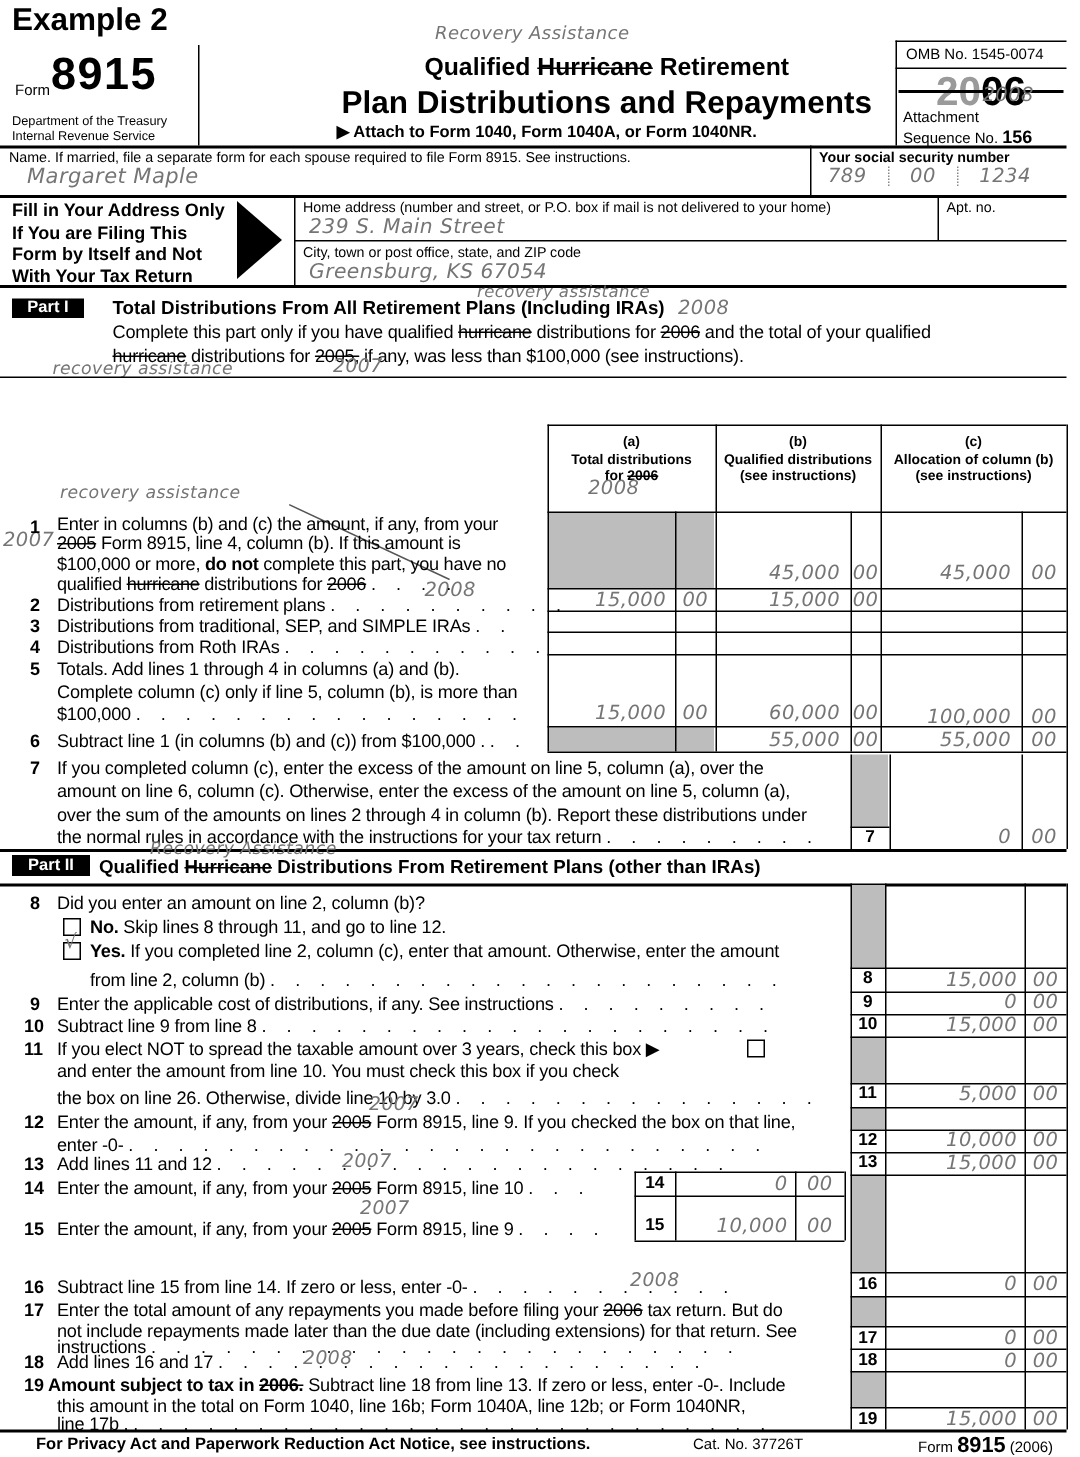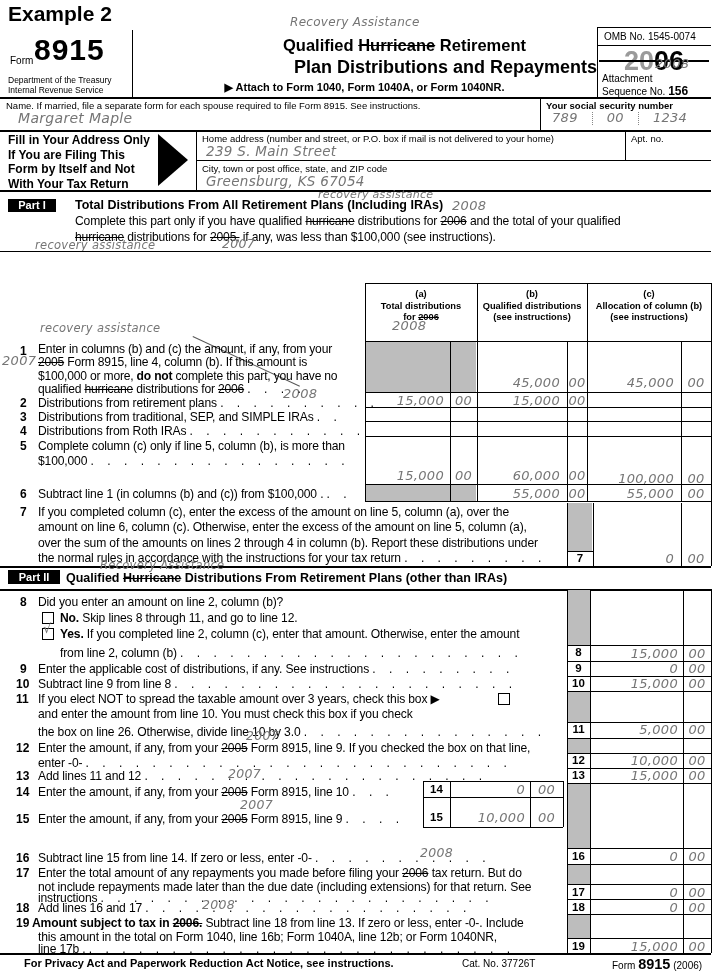--- a/index.html
+++ b/index.html
@@ -41,21 +41,21 @@
   <div class="abs" style="left:10px;top:55px;font-size:10px;">Form</div>
   <div class="abs" style="left:34px;top:33px;font-size:30px;font-weight:bold;letter-spacing:1px;">8915</div>
   <div class="abs" style="left:8px;top:75px;font-size:8.5px;line-height:10px;">
     <div>Department of the Treasury</div>
     <div>Internal Revenue Service</div>
   </div>
   <div class="vline" style="left:132px;top:30px;height:67px;"></div>
 
   <div class="abs hw" style="left:290px;top:15px;font-size:12px;">Recovery Assistance</div>
   <div class="abs" style="left:132px;top:36px;width:465px;text-align:center;font-size:16.5px;font-weight:bold;margin-left:40px;"><span>Qualified </span><s>Hurricane</s><span> Retirement</span></div>
-  <div class="abs" style="left:132px;top:57px;width:465px;text-align:right;font-size:18px;font-weight:bold;">Plan Distributions and Repayments</div>
+  <div class="abs" style="left:132px;top:57px;width:465px;text-align:center;font-size:21px;font-weight:bold;padding-left:40px;">Plan Distributions and Repayments</div>
   <div class="abs" style="left:132px;top:81px;width:465px;text-align:center;font-size:11px;font-weight:bold;">▶ Attach to Form 1040, Form 1040A, or Form 1040NR.</div>
 
   <div class="hline" style="left:597px;top:27px;width:114px;"></div>
   <div class="vline" style="left:597px;top:27px;height:70px;"></div>
   <div class="abs" style="left:604px;top:31px;font-size:10px;">OMB No. 1545-0074</div>
   <div class="hline" style="left:597px;top:45px;width:114px;"></div>
   <div class="abs" style="left:597px;top:46px;width:114px;text-align:center;font-size:27px;font-weight:bold;"><span style="color:#9a9a9a;">20</span><span>06</span></div>
   <div class="hline h2px" style="left:599px;top:60px;width:110px;"></div>
   <div class="abs hw" style="left:655px;top:56px;font-size:13px;">2008</div>
   <div class="abs" style="left:602px;top:73px;font-size:10px;">Attachment</div>
@@ -174,20 +174,21 @@
   <div class="abs txt" style="left:38px;top:396px;"><span>Distributions from retirement plans</span> <span class="dots">. . . . . . . . . .</span></div>
 
   <div class="num" style="left:20px;top:410px;">3</div>
   <div class="abs txt" style="left:38px;top:410px;"><span>Distributions from traditional, SEP, and SIMPLE IRAs</span> <span class="dots">. .</span></div>
 
   <div class="num" style="left:20px;top:424px;">4</div>
   <div class="abs txt" style="left:38px;top:424px;"><span>Distributions from Roth IRAs</span> <span class="dots">. . . . . . . . . . .</span></div>
 
   <div class="num" style="left:20px;top:439px;">5</div>
   <div class="abs txt" style="left:38px;top:439px;line-height:15px;">
+    <div>Totals. Add lines 1 through 4 in columns (a) and (b).</div>
     <div>Complete column (c) only if line 5, column (b), is more than</div>
     <div><span>$100,000</span> <span class="dots">. . . . . . . . . . . . . . . .</span></div>
   </div>
 
   <div class="num" style="left:20px;top:487px;">6</div>
   <div class="abs txt" style="left:38px;top:487px;"><span>Subtract line 1 (in columns (b) and (c)) from $100,000 .</span> <span class="dots">. .</span></div>
 
   <div class="num" style="left:20px;top:505px;">7</div>
   <div class="abs txt" style="left:38px;top:505px;line-height:15.4px;width:530px;">
     <div>If you completed column (c), enter the excess of the amount on line 5, column (a), over the</div>

